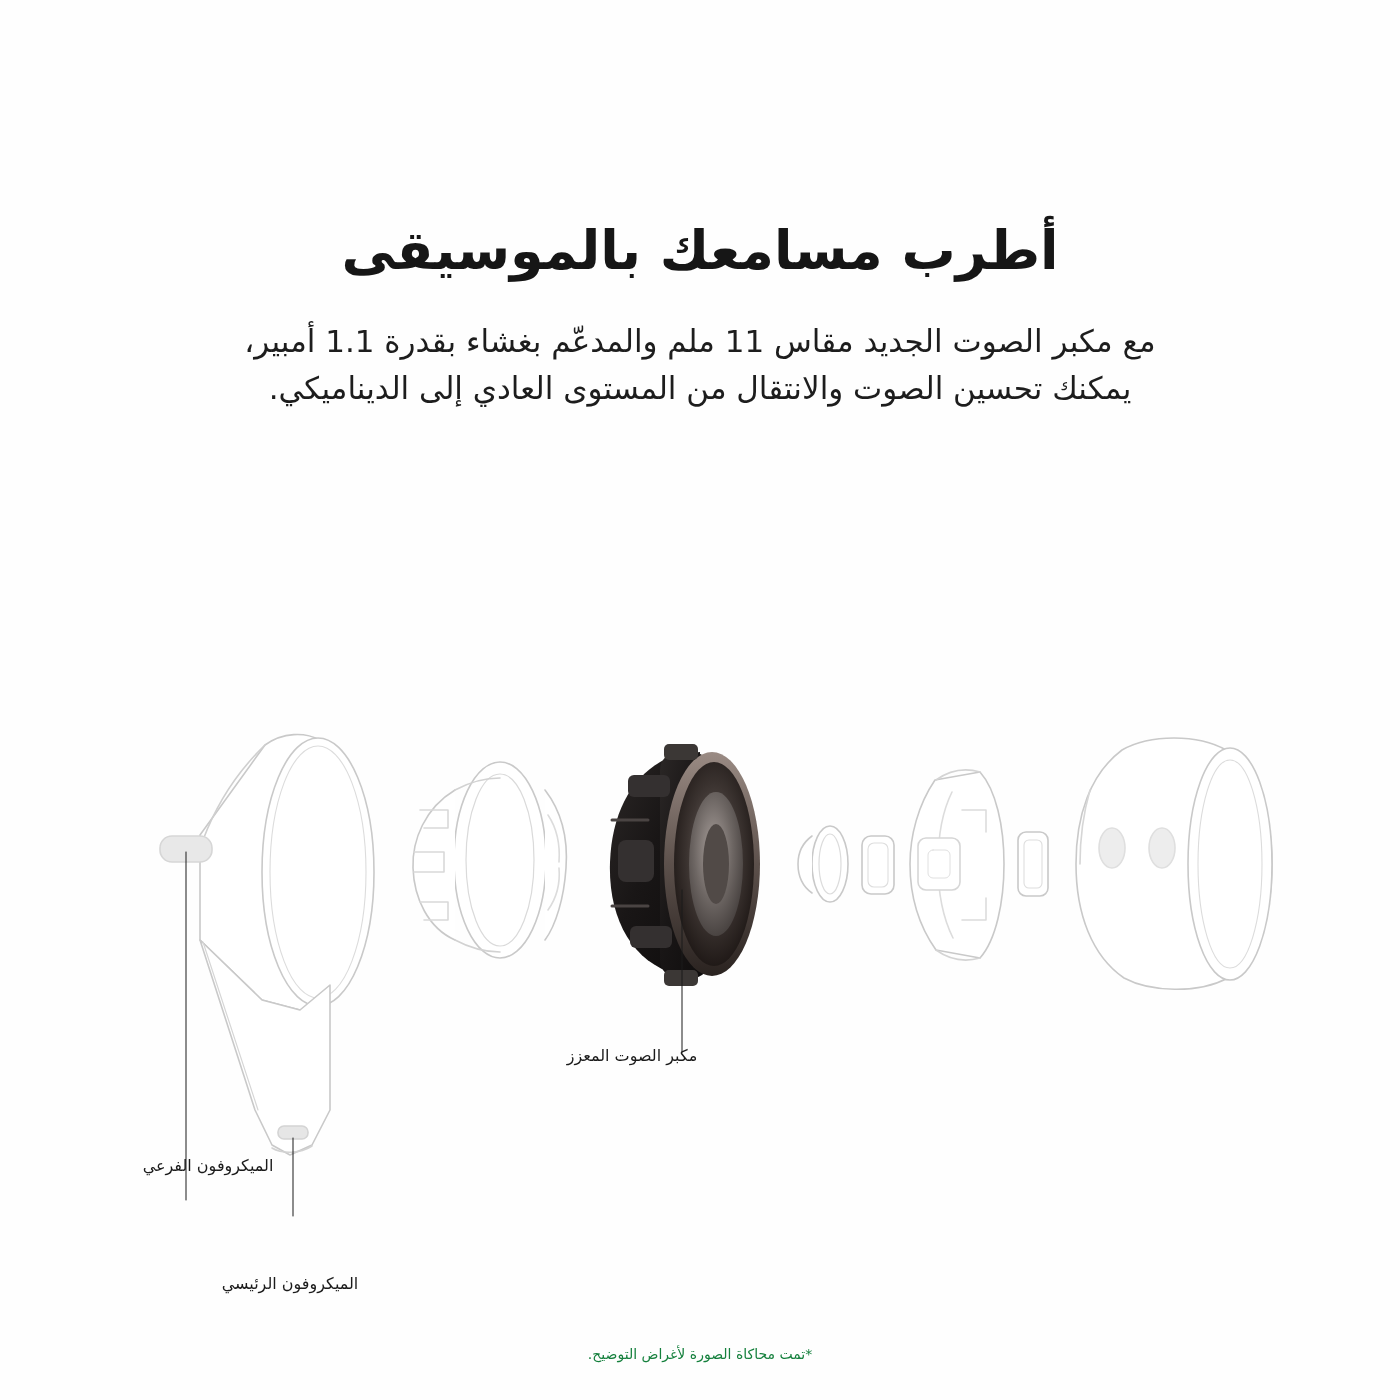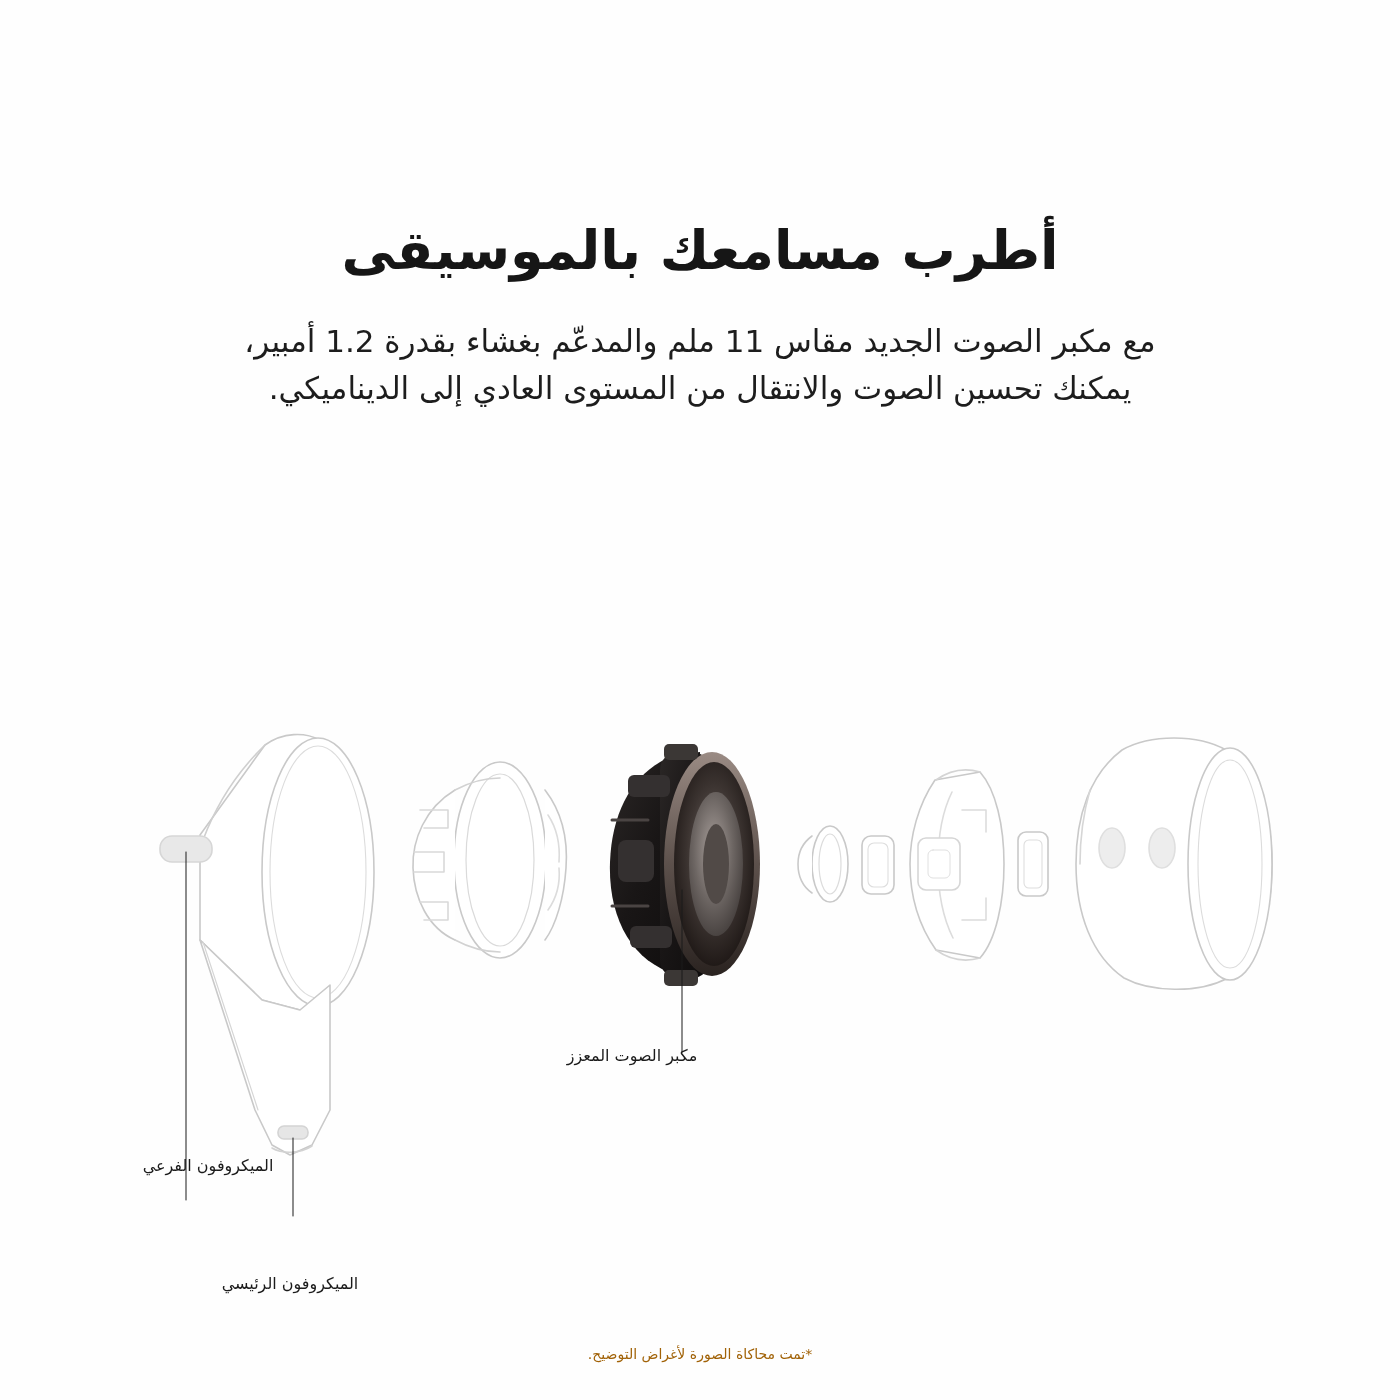--- a/index.html
+++ b/index.html
@@ -93,32 +93,32 @@
   }
 
   
   .footnote {
     position: absolute;
     bottom: 38px;
     left: 0;
     width: 1400px;
     text-align: center;
     font-size: 14px;
-    color: #a16207;
+    color: #15803d;
     direction: rtl;
   }
 </style>
 </head>
 <body>
 
 <div class="page">
 
   <div class="header">
     <h1 class="headline">أطرب مسامعك بالموسيقى</h1>
-    <p class="subhead">مع مكبر الصوت الجديد مقاس 11 ملم والمدعّم بغشاء بقدرة 1.2 أمبير، يمكنك تحسين الصوت والانتقال من المستوى العادي إلى الديناميكي.</p>
+    <p class="subhead">مع مكبر الصوت الجديد مقاس 11 ملم والمدعّم بغشاء بقدرة 1.1 أمبير، يمكنك تحسين الصوت والانتقال من المستوى العادي إلى الديناميكي.</p>
   </div>
 
   <div class="diagram">
     <svg width="1400" height="640" viewBox="0 0 1400 640" xmlns="http://www.w3.org/2000/svg">
       <defs>
         <linearGradient id="driverBody" x1="0" y1="0" x2="1" y2="1">
           <stop offset="0%" stop-color="#2b2726"></stop>
           <stop offset="45%" stop-color="#191616"></stop>
           <stop offset="100%" stop-color="#0e0c0c"></stop>
         </linearGradient>

